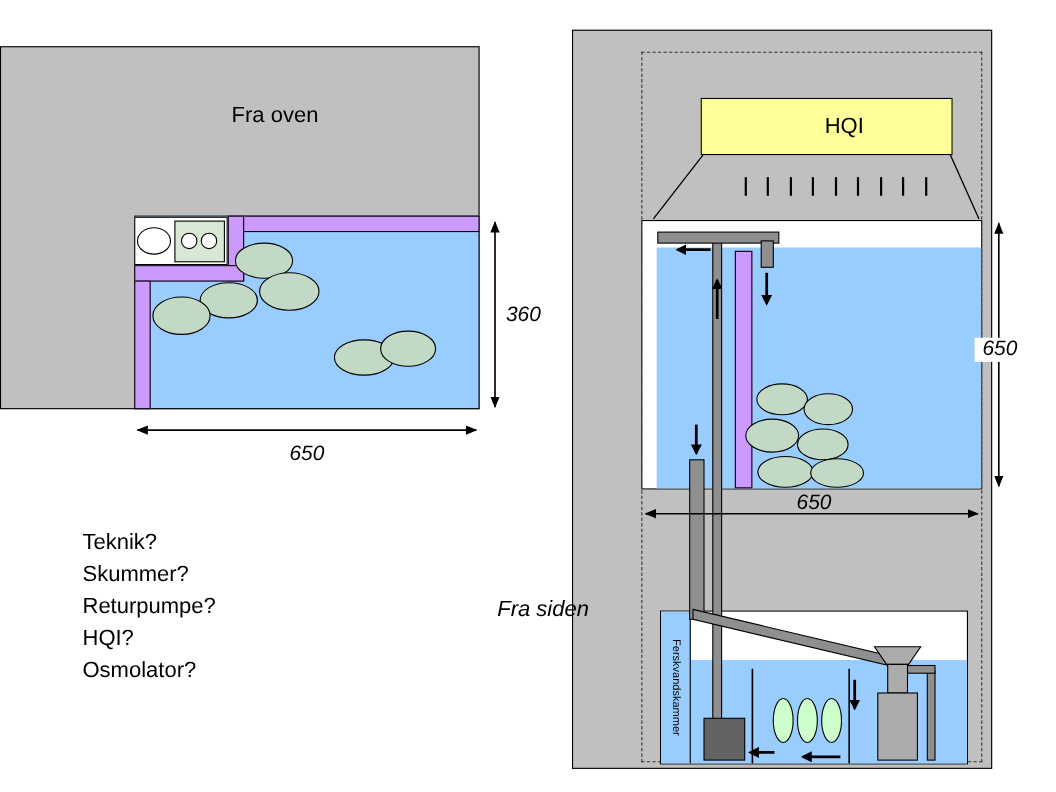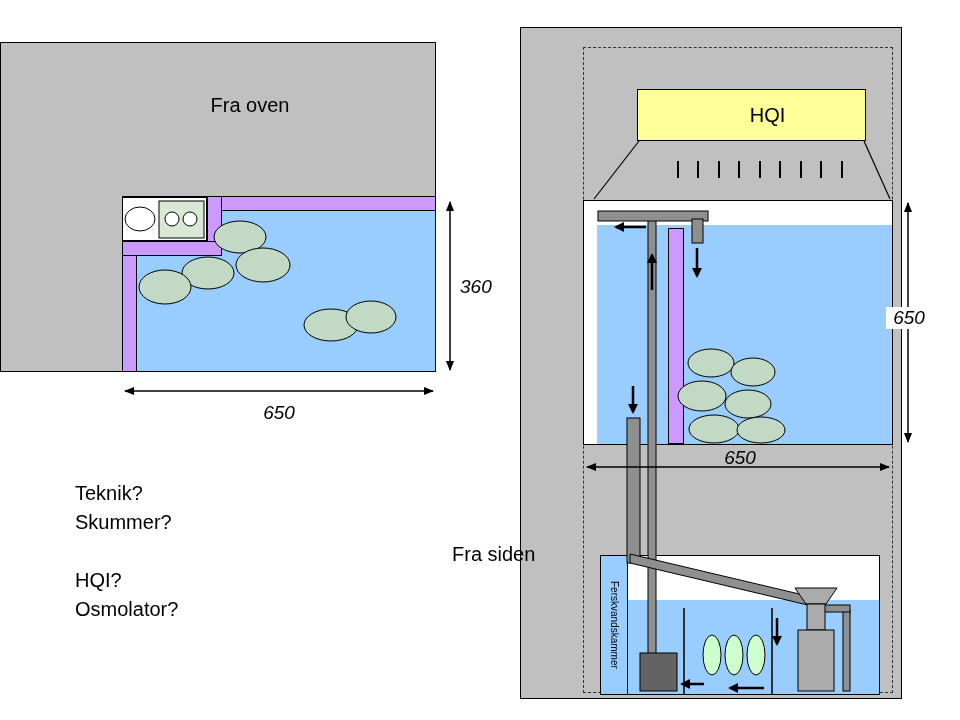--- a/index.html
+++ b/index.html
@@ -31,21 +31,21 @@
                  border-right:1px solid #000;display:flex;align-items:center;justify-content:center;}
   #fresh-chamber span{writing-mode:vertical-rl;font-size:10px;white-space:nowrap;}
 
   #overlay{position:absolute;left:0;top:0;z-index:5;pointer-events:none;}
 
   .lbl{position:absolute;z-index:6;font-size:20px;}
   .dim{font-size:19px;font-style:italic;}
   #lbl-fra-oven{left:140px;top:94px;width:220px;text-align:center;}
   #lbl-360{left:460px;top:276px;}
   #lbl-650-top{left:122px;top:402px;width:314px;text-align:center;}
-  #lbl-fra-siden{left:452px;top:543px;}
+  #lbl-fra-siden{left:452px;top:543px;font-style:italic;}
   #lbl-650-right-h{left:690px;top:447px;width:100px;text-align:center;}
   #lbl-650-right-v{left:886px;top:307px;width:46px;text-align:center;background:#fff;}
   .q{left:75px;margin-top:24px;}
   #q0{top:458px}#q1{top:487px}#q2{top:516px}#q3{top:545px}#q4{top:574px}
 </style>
 </head>
 <body>
 
 <div id="slide">
 
@@ -168,20 +168,21 @@
       <line x1="587" y1="467" x2="889" y2="467" marker-start="url(#dimarr)" marker-end="url(#dimarr)"></line>
     </g>
   </svg>
 
   <div class="lbl" id="lbl-fra-oven">Fra oven</div>
   <div class="lbl dim" id="lbl-360">360</div>
   <div class="lbl dim" id="lbl-650-top">650</div>
 
   <div class="lbl q" id="q0">Teknik?</div>
   <div class="lbl q" id="q1">Skummer?</div>
+  <div class="lbl q" id="q2">Returpumpe?</div>
   <div class="lbl q" id="q3">HQI?</div>
   <div class="lbl q" id="q4">Osmolator?</div>
 
   <div class="lbl" id="lbl-fra-siden">Fra siden</div>
   <div class="lbl dim" id="lbl-650-right-h">650</div>
   <div class="lbl dim" id="lbl-650-right-v">650</div>
 
 </div>
 
 </body></html>

